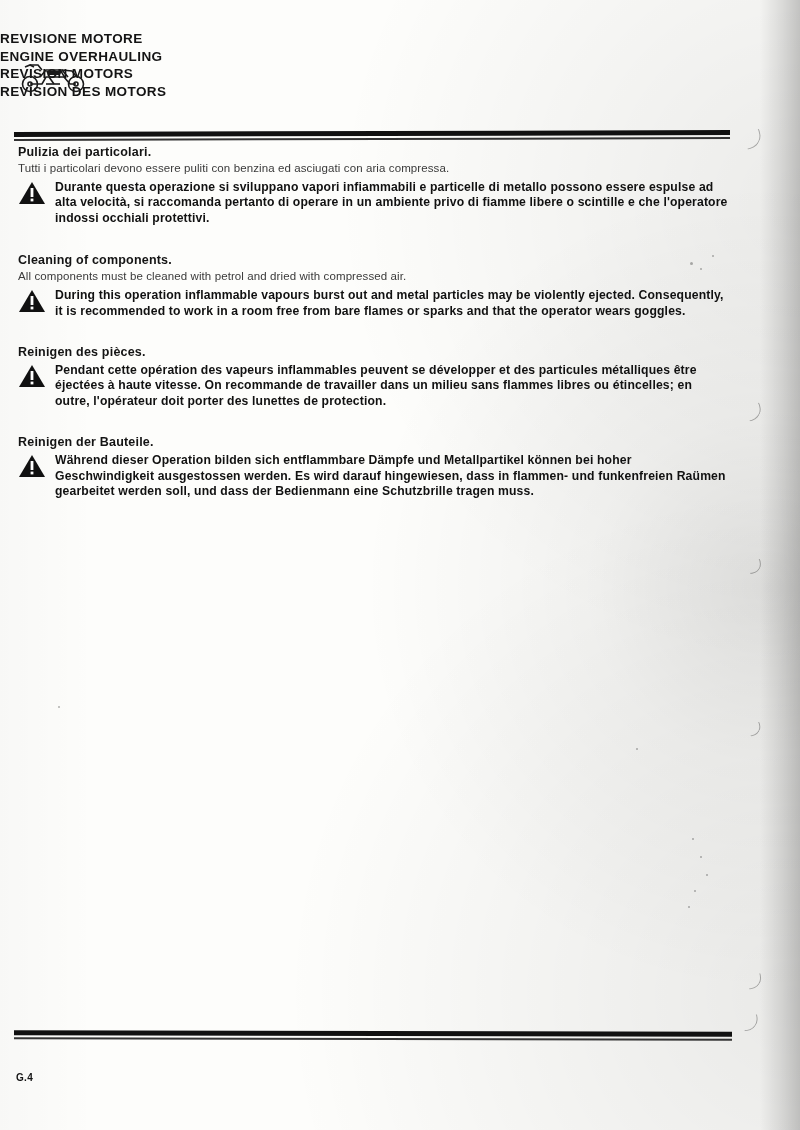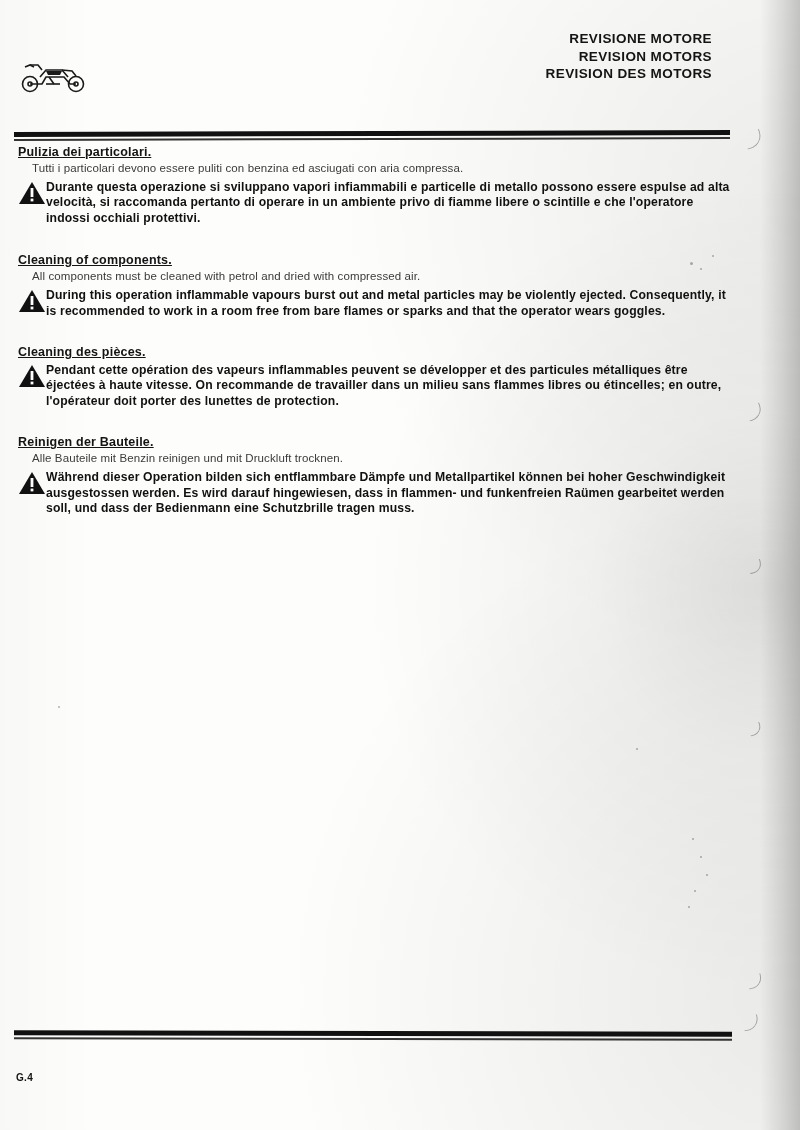--- a/index.html
+++ b/index.html
@@ -34,21 +34,21 @@
     background: linear-gradient(90deg, rgba(0,0,0,0) 0%, rgba(0,0,0,0.10) 55%, rgba(0,0,0,0.20) 100%);
     pointer-events: none;
   }
 
   
   .header {
     position: absolute;
     top: 30px;
     left: 0;
     width: 712px;
-    text-align: right;
+    text-align: left;
   }
   .header .title-line {
     font-weight: bold;
     font-size: 13.5px;
     letter-spacing: 0.4px;
     line-height: 17.5px;
     color: #141414;
   }
 
   
@@ -101,31 +101,31 @@
     top: 145px;
     width: 712px;
   }
   .block { margin-bottom: 14px; }
   .block-heading {
     font-weight: bold;
     font-size: 12.5px;
     letter-spacing: 0.2px;
     color: #141414;
     margin: 0 0 3px 0;
-    text-decoration: underline;
   }
   .block-sub {
     font-size: 11.5px;
     color: #3a3a3a;
-    margin: 0 0 5px 14px;
+    margin: 0 0 5px 0;
     letter-spacing: 0.1px;
   }
   .warning {
     display: flex;
     align-items: flex-start;
+    gap: 9px;
   }
   .warning-text {
     font-weight: bold;
     font-size: 12.2px;
     line-height: 15.4px;
     letter-spacing: 0.15px;
     color: #111;
     flex: 1;
     padding-top: 1px;
   }
@@ -165,20 +165,21 @@
     pointer-events: none;
   }
 </style>
 </head>
 <body>
 
 <div class="page">
 
   <div class="header">
     <div class="title-line">REVISIONE MOTORE</div>
+    <div class="title-line">ENGINE OVERHAULING</div>
     <div class="title-line">REVISION MOTORS</div>
     <div class="title-line">REVISION DES MOTORS</div>
   </div>
 
   <div class="moto-icon">
     <svg viewBox="0 0 80 36" width="80" height="36">
       <g fill="none" stroke="#1a1a1a" stroke-width="1.6">
         <circle cx="14" cy="26" r="7.5"></circle>
         <circle cx="60" cy="26" r="7.5"></circle>
         <circle cx="14" cy="26" r="2"></circle>
@@ -227,38 +228,37 @@
             <rect x="12.6" y="17.6" width="2.8" height="2.8" fill="#ffffff"></rect>
           </svg>
         </span>
         <span class="warning-text">During this operation inflammable vapours burst out and metal particles may be violently ejected. Consequently, it is recommended to work in a room free from bare flames or sparks and that the operator wears goggles.</span>
       </div>
     </div>
 
     <div class="gap-2"></div>
 
     <div class="block">
-      <p class="block-heading">Cleaning des pièces.</p>
+      <p class="block-heading">Reinigen des pièces.</p>
       <div class="warning">
         <span class="warn-icon">
           <svg viewBox="0 0 28 24" width="28" height="24">
             <path d="M14 1 L27 23 L1 23 Z" fill="#111111"></path>
             <rect x="12.6" y="7" width="2.8" height="9" fill="#ffffff"></rect>
             <rect x="12.6" y="17.6" width="2.8" height="2.8" fill="#ffffff"></rect>
           </svg>
         </span>
         <span class="warning-text">Pendant cette opération des vapeurs inflammables peuvent se développer et des particules métalliques être éjectées à haute vitesse. On recommande de travailler dans un milieu sans flammes libres ou étincelles; en outre, l'opérateur doit porter des lunettes de protection.</span>
       </div>
     </div>
 
     <div class="gap-2"></div>
 
     <div class="block">
       <p class="block-heading">Reinigen der Bauteile.</p>
-      <p class="block-sub">Alle Bauteile mit Benzin reinigen und mit Druckluft trocknen.</p>
       <div class="warning">
         <span class="warn-icon">
           <svg viewBox="0 0 28 24" width="28" height="24">
             <path d="M14 1 L27 23 L1 23 Z" fill="#111111"></path>
             <rect x="12.6" y="7" width="2.8" height="9" fill="#ffffff"></rect>
             <rect x="12.6" y="17.6" width="2.8" height="2.8" fill="#ffffff"></rect>
           </svg>
         </span>
         <span class="warning-text">Während dieser Operation bilden sich entflammbare Dämpfe und Metallpartikel können bei hoher Geschwindigkeit ausgestossen werden. Es wird darauf hingewiesen, dass in flammen- und funkenfreien Raümen gearbeitet werden soll, und dass der Bedienmann eine Schutzbrille tragen muss.</span>
       </div>

